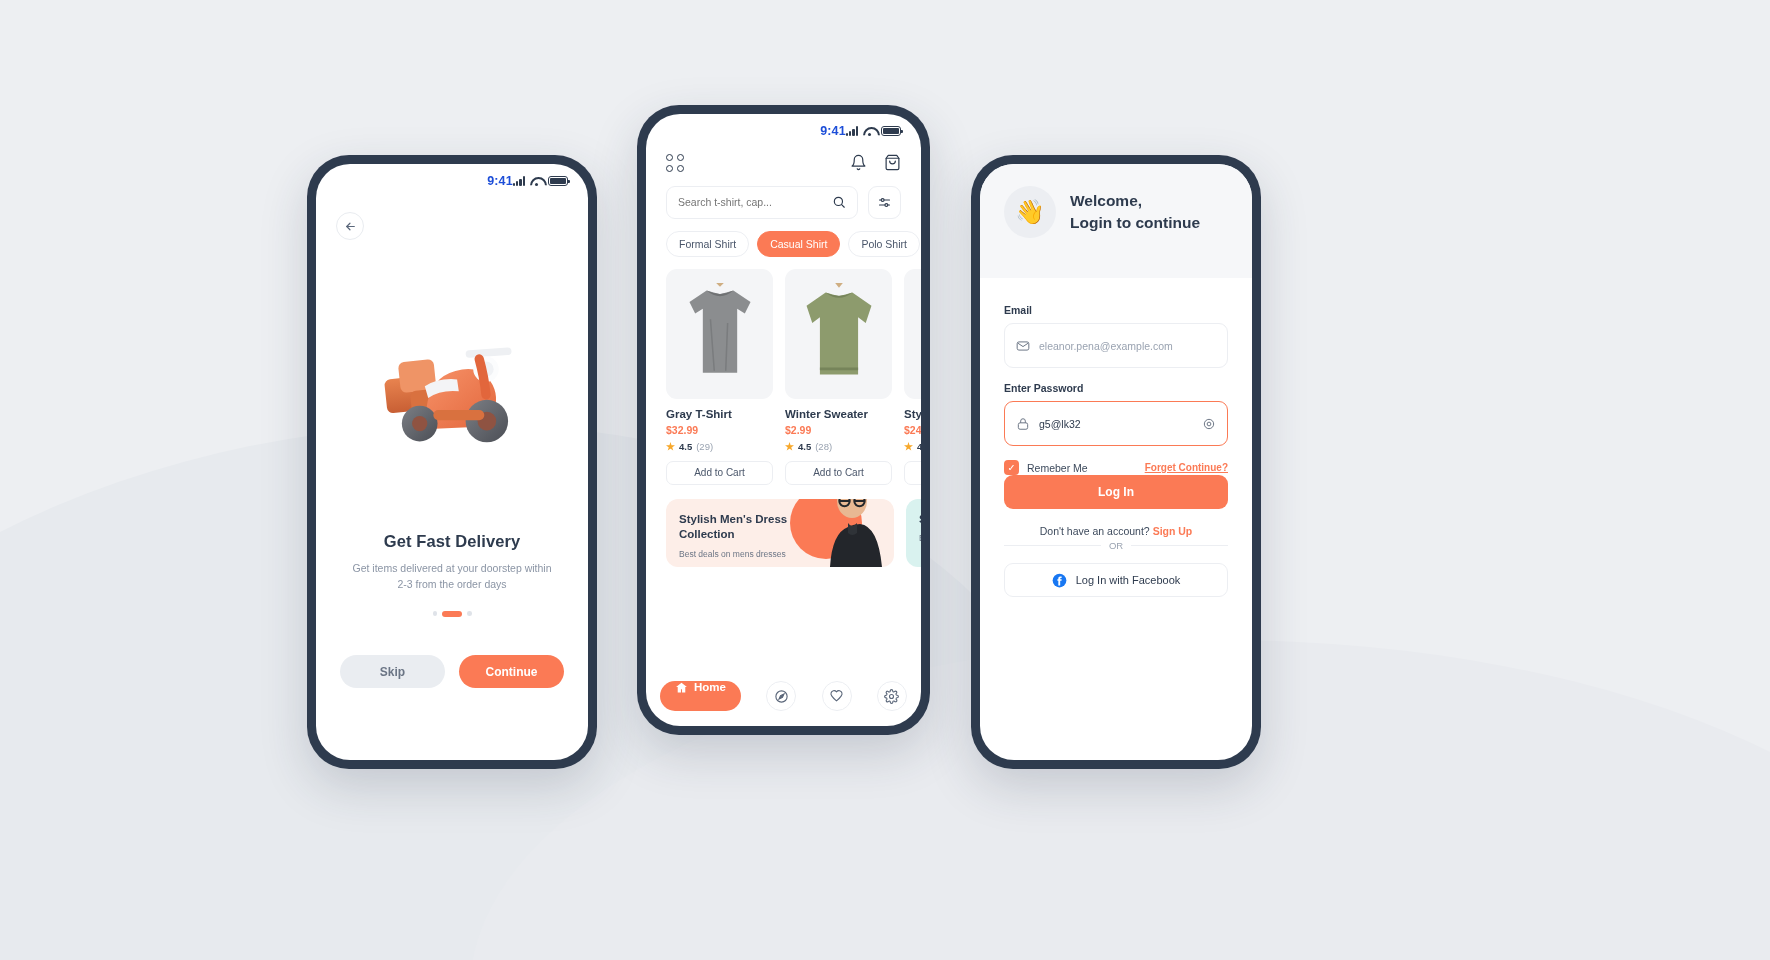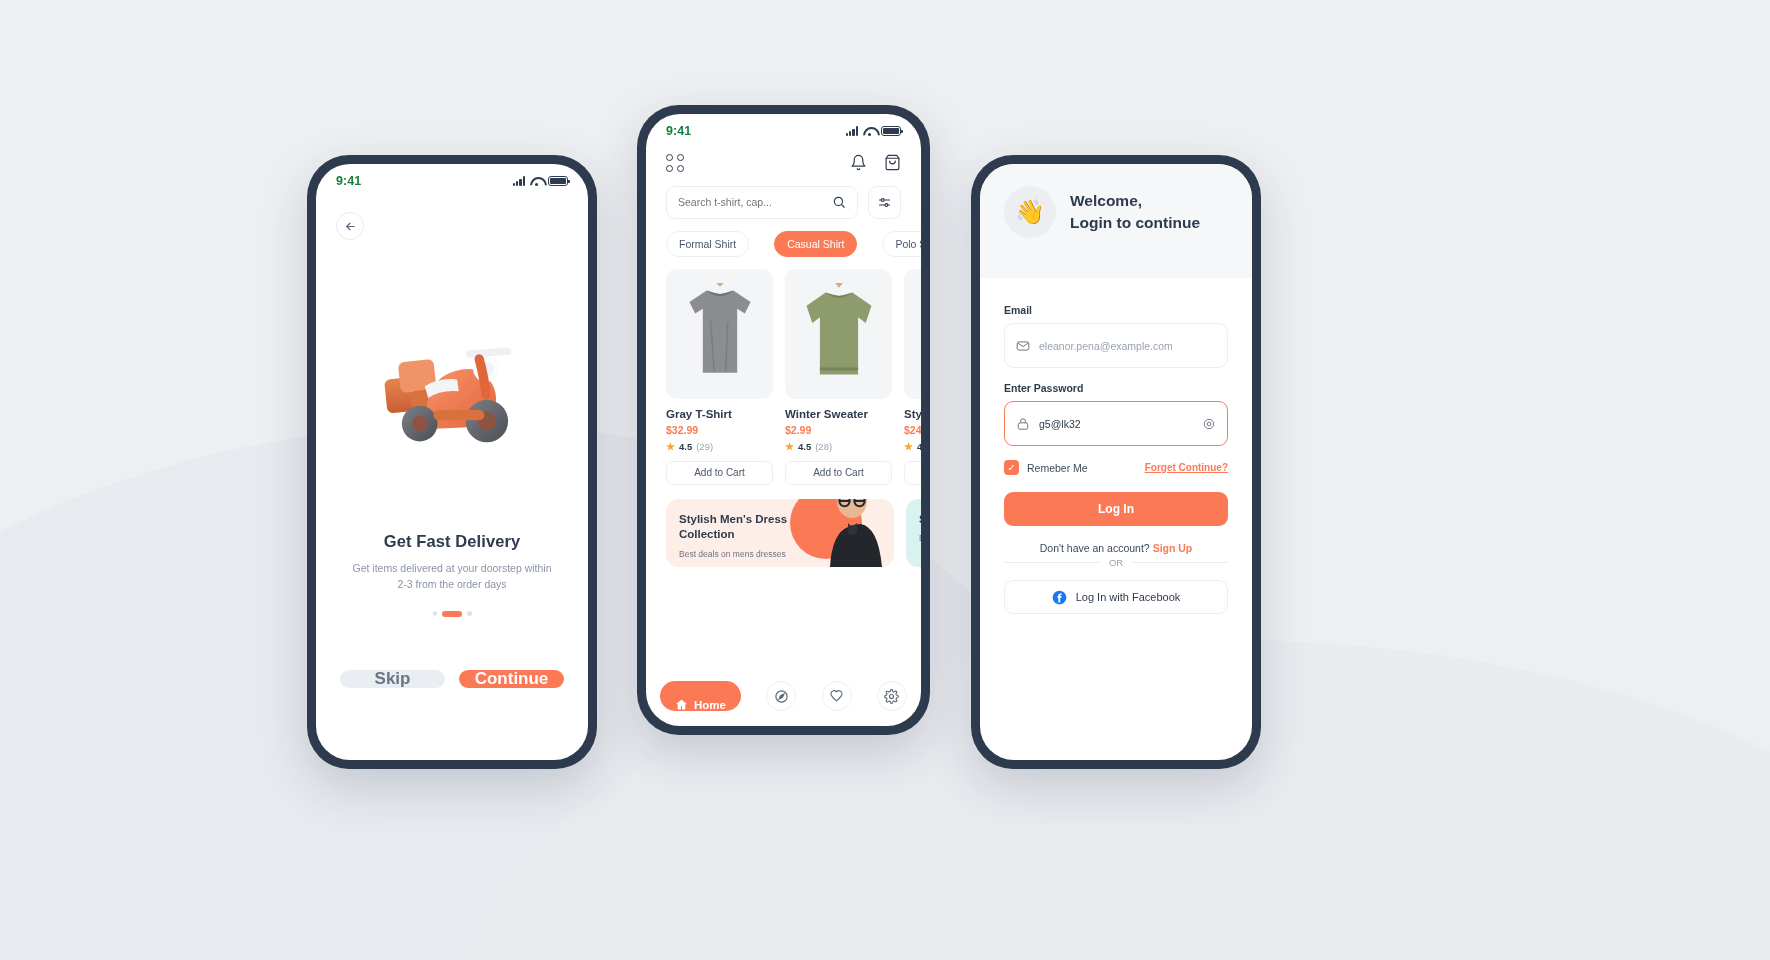--- a/index.html
+++ b/index.html
@@ -47,23 +47,23 @@
   }
 
   
   #phone1 { left: 307px; top: 155px; width: 290px; height: 614px; }
   #phone2 { left: 637px; top: 105px; width: 293px; height: 630px; }
   #phone3 { left: 971px; top: 155px; width: 290px; height: 614px; }
 
   
   .statusbar {
     height: 34px;
-    display: flex; align-items: center; justify-content: space-between;
+    display: flex; align-items: center; justify-content: flex-end;
     padding: 0 20px;
-    font-size: 12.5px; font-weight: bold; color: #15803d;
+    font-size: 12.5px; font-weight: bold; color: #1d4ed8;
     letter-spacing: .1px;
   }
   .status-icons { display: flex; align-items: flex-end; gap: 5px; }
   .sig { display: flex; align-items: flex-end; gap: 1.2px; height: 10px; }
   .sig i { width: 2.2px; background: #2e3b4e; border-radius: 1px; display:block;}
   .sig i:nth-child(1){height:3px}
   .sig i:nth-child(2){height:5px}
   .sig i:nth-child(3){height:7.5px}
   .sig i:nth-child(4){height:10px}
   .wifi { width: 13px; height: 10px; position: relative; }
@@ -106,22 +106,22 @@
     margin: 9px auto 0; width: 200px;
   }
   .dots { display:flex; gap:5px; align-items:center; justify-content:center; margin-top: 18px; }
   .dot { width:4.5px;height:4.5px;border-radius:50%;background:#dfe3e9; }
   .dot.active{ width:20px;height:6px;border-radius:3px;background:#fb7a55; }
   .onb-actions{
     position:absolute; left:24px; right:24px; bottom: 72px;
     display:flex; gap: 14px;
   }
   .btn {
-    flex:1; height: 18px; border-radius: 18px; border:none;
-    font-size: 17px; font-weight: bold; cursor:pointer;
+    flex:1; height: 33px; border-radius: 18px; border:none;
+    font-size: 12px; font-weight: bold; cursor:pointer;
     display:flex;align-items:center;justify-content:center;
     font-family: inherit;
   }
   .btn-ghost{ background:#eaedf1; color:#6b7585; }
   .btn-primary{ background:#fb7a55; color:#fff; }
 
   
   .scooter { position: relative; width: 170px; height: 170px; }
   .scooter svg { width:100%; height:100%; display:block; }
 
@@ -146,21 +146,21 @@
   .filter-btn{
     width:33px;height:33px;border:1px solid #eceef2;border-radius:9px;background:#fff;
     display:flex;align-items:center;justify-content:center;color:#2e3b4e;cursor:pointer;
   }
   .sec-head{
     display:flex;align-items:center;justify-content:space-between;
     padding: 15px 20px 0;
   }
   .sec-title{ font-size:14.5px;font-weight:bold;color:#2e3b4e;}
   .see-all{ font-size:10.5px;color:#fb7a55;font-weight:bold;display:flex;align-items:center;gap:4px;cursor:pointer;}
-  .chips{ display:flex;gap:25px;padding: 12px 0 0 20px; overflow:hidden;}
+  .chips{ display:flex;gap:8px;padding: 12px 0 0 20px; overflow:hidden;}
   .chip{
     border:1px solid #eceef2;border-radius:15px;padding: 6px 12px;
     font-size:10.5px;color:#4a566a;white-space:nowrap;background:#fff;cursor:pointer;
   }
   .chip.active{ background:#fb7a55;border-color:#fb7a55;color:#fff;}
   .prods{ display:flex;gap:12px;padding: 12px 0 0 20px; overflow:hidden;}
   .card{ width:107px;flex:0 0 107px;}
   .card-img{
     height:130px;border-radius:11px;background:#f4f5f7;
     display:flex;align-items:center;justify-content:center;overflow:hidden;
@@ -190,21 +190,21 @@
     font-size:9.5px;padding:6px 10px;font-weight:bold;cursor:pointer;font-family:inherit;
   }
   .b-circle{position:absolute;right:32px;top:-12px;width:72px;height:72px;border-radius:50%;background:#fb7a55;}
   .b-person{position:absolute;right:4px;bottom:0;width:86px;height:92px;}
   .tabbar{
     position:absolute;left:14px;right:14px;bottom:12px;height:36px;
     display:flex;align-items:center;justify-content:space-between;
   }
   .tab-pill{
     background:#fb7a55;color:#fff;border-radius:18px;height:30px;
-    display:flex;align-items:flex-end;gap:6px;padding:0 15px;font-size:11.5px;font-weight:bold;cursor:pointer;
+    display:flex;align-items:flex-start;gap:6px;padding:0 15px;font-size:11.5px;font-weight:bold;cursor:pointer;
   }
   .tab-ico{
     width:30px;height:30px;border-radius:50%;border:1px solid #eceef2;background:#fff;
     display:flex;align-items:center;justify-content:center;color:#5b677a;cursor:pointer;
   }
 
   
   .login-head{
     background:#f6f7f9;padding: 22px 24px 40px;
     display:flex;align-items:center;gap:14px;
@@ -230,21 +230,21 @@
   .gap{height:14px;}
   .row-between{display:flex;align-items:center;justify-content:space-between;margin-top:14px;}
   .remember{display:flex;align-items:center;gap:8px;font-size:10.5px;color:#3d4a5c;cursor:pointer;}
   .cbox{
     width:15px;height:15px;border-radius:4px;background:#fb7a55;
     display:flex;align-items:center;justify-content:center;color:#fff;font-size:9.5px;
   }
   .forgot{font-size:10px;color:#fb7a55;font-weight:bold;text-decoration:underline;cursor:pointer;}
   .login-btn{
     width:100%;height:34px;border-radius:9px;background:#fb7a55;color:#fff;border:none;
-    font-size:12px;font-weight:bold;margin-top:17px;cursor:pointer;font-family:inherit;
+    font-size:12px;font-weight:bold;margin-top:0;cursor:pointer;font-family:inherit;
   }
   .signup-line{text-align:center;font-size:10.5px;color:#3d4a5c;margin-top:16px;}
   .signup-line b{color:#fb7a55;cursor:pointer;}
   .or-row{display:flex;align-items:center;gap:8px;margin-top:3px;}
   .or-row .ln{flex:1;height:1px;background:#eceef2;}
   .or-row .or{font-size:9.5px;color:#9aa3b1;}
   .sso{
     width:100%;height:34px;border:1px solid #eceef2;border-radius:9px;background:#fff;
     display:flex;align-items:center;justify-content:center;gap:9px;margin-top:12px;
     font-size:11px;color:#2e3b4e;cursor:pointer;font-family:inherit;font-weight:500;

